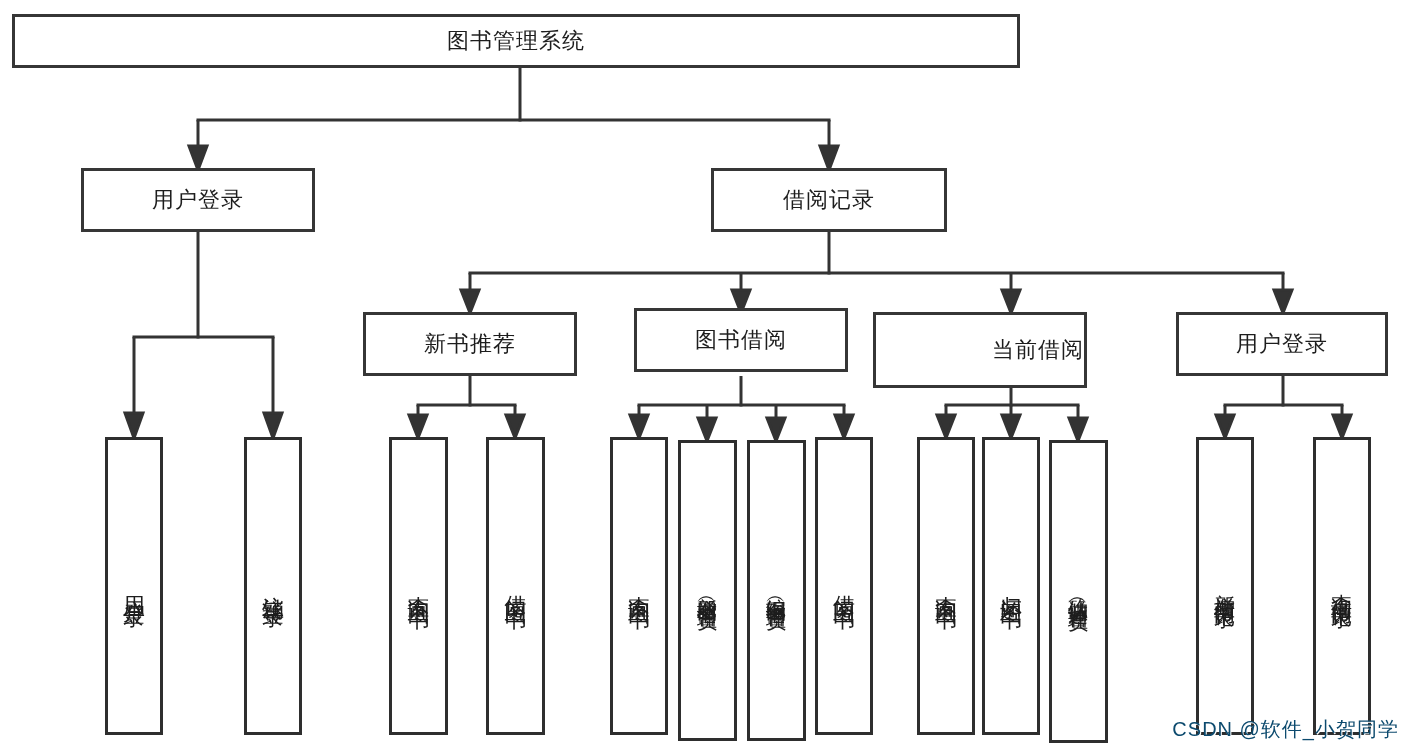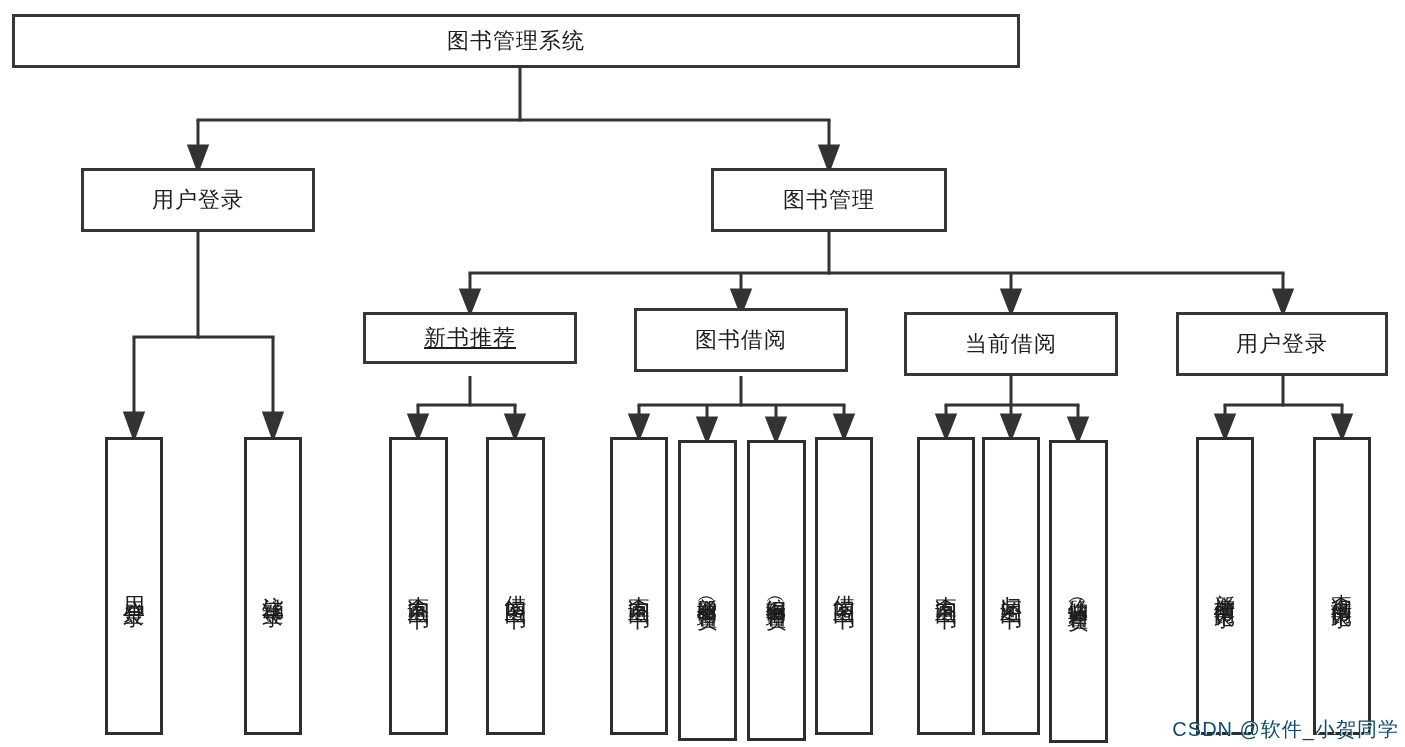--- a/index.html
+++ b/index.html
@@ -98,30 +98,30 @@
   </svg>
 
   <div class="hbox" style="left:12px;top:14px;width:1008px;height:54px;">
     <span>图书管理系统</span>
   </div>
 
   <div class="hbox" style="left:81px;top:168px;width:234px;height:64px;">
     <span>用户登录</span>
   </div>
   <div class="hbox" style="left:711px;top:168px;width:236px;height:64px;">
-    <span>图书管理</span>
+    <span>借阅记录</span>
   </div>
 
-  <div class="hbox" style="left:363px;top:312px;width:214px;height:52px;text-decoration:underline;">
+  <div class="hbox" style="left:363px;top:312px;width:214px;height:64px;">
     <span>新书推荐</span>
   </div>
   <div class="hbox" style="left:634px;top:308px;width:214px;height:64px;">
     <span>图书借阅</span>
   </div>
-  <div class="hbox" style="left:904px;top:312px;width:214px;height:64px;">
+  <div class="hbox" style="left:873px;top:312px;width:214px;height:76px;justify-content:flex-end;">
     <span>当前借阅</span>
   </div>
   <div class="hbox" style="left:1176px;top:312px;width:212px;height:64px;">
     <span>用户登录</span>
   </div>
 
   <div class="vbox" style="left:105px;top:437px;width:58px;height:298px;">
     <span class="vtext">用户登录</span>
   </div>
   <div class="vbox" style="left:244px;top:437px;width:58px;height:298px;">

